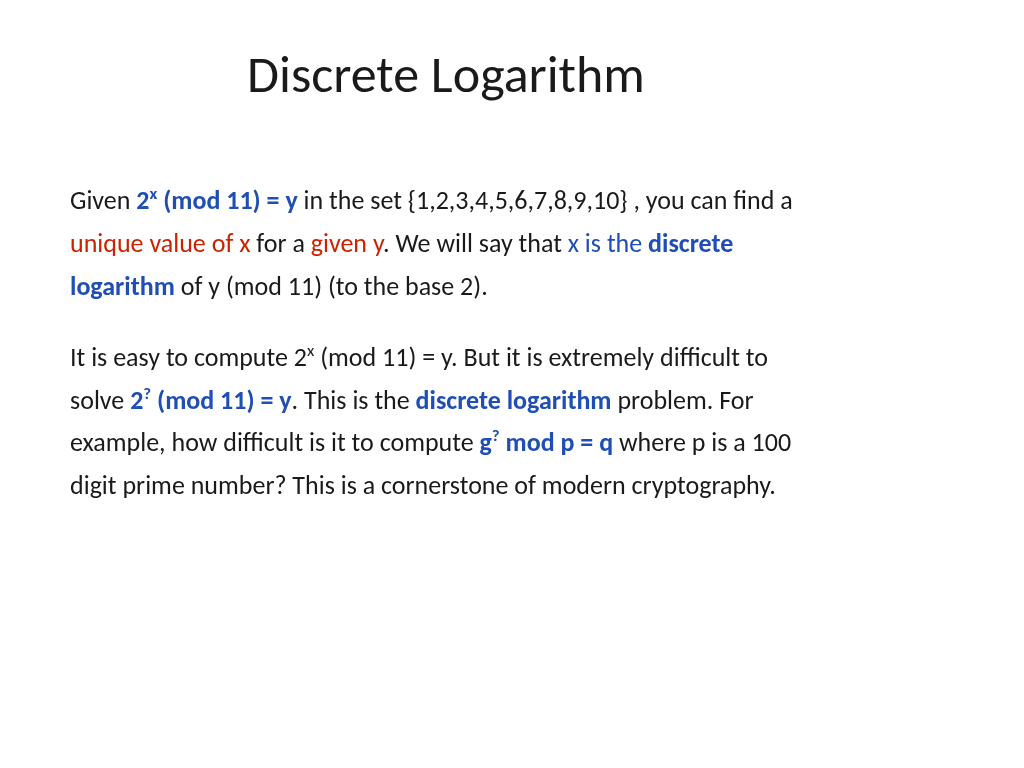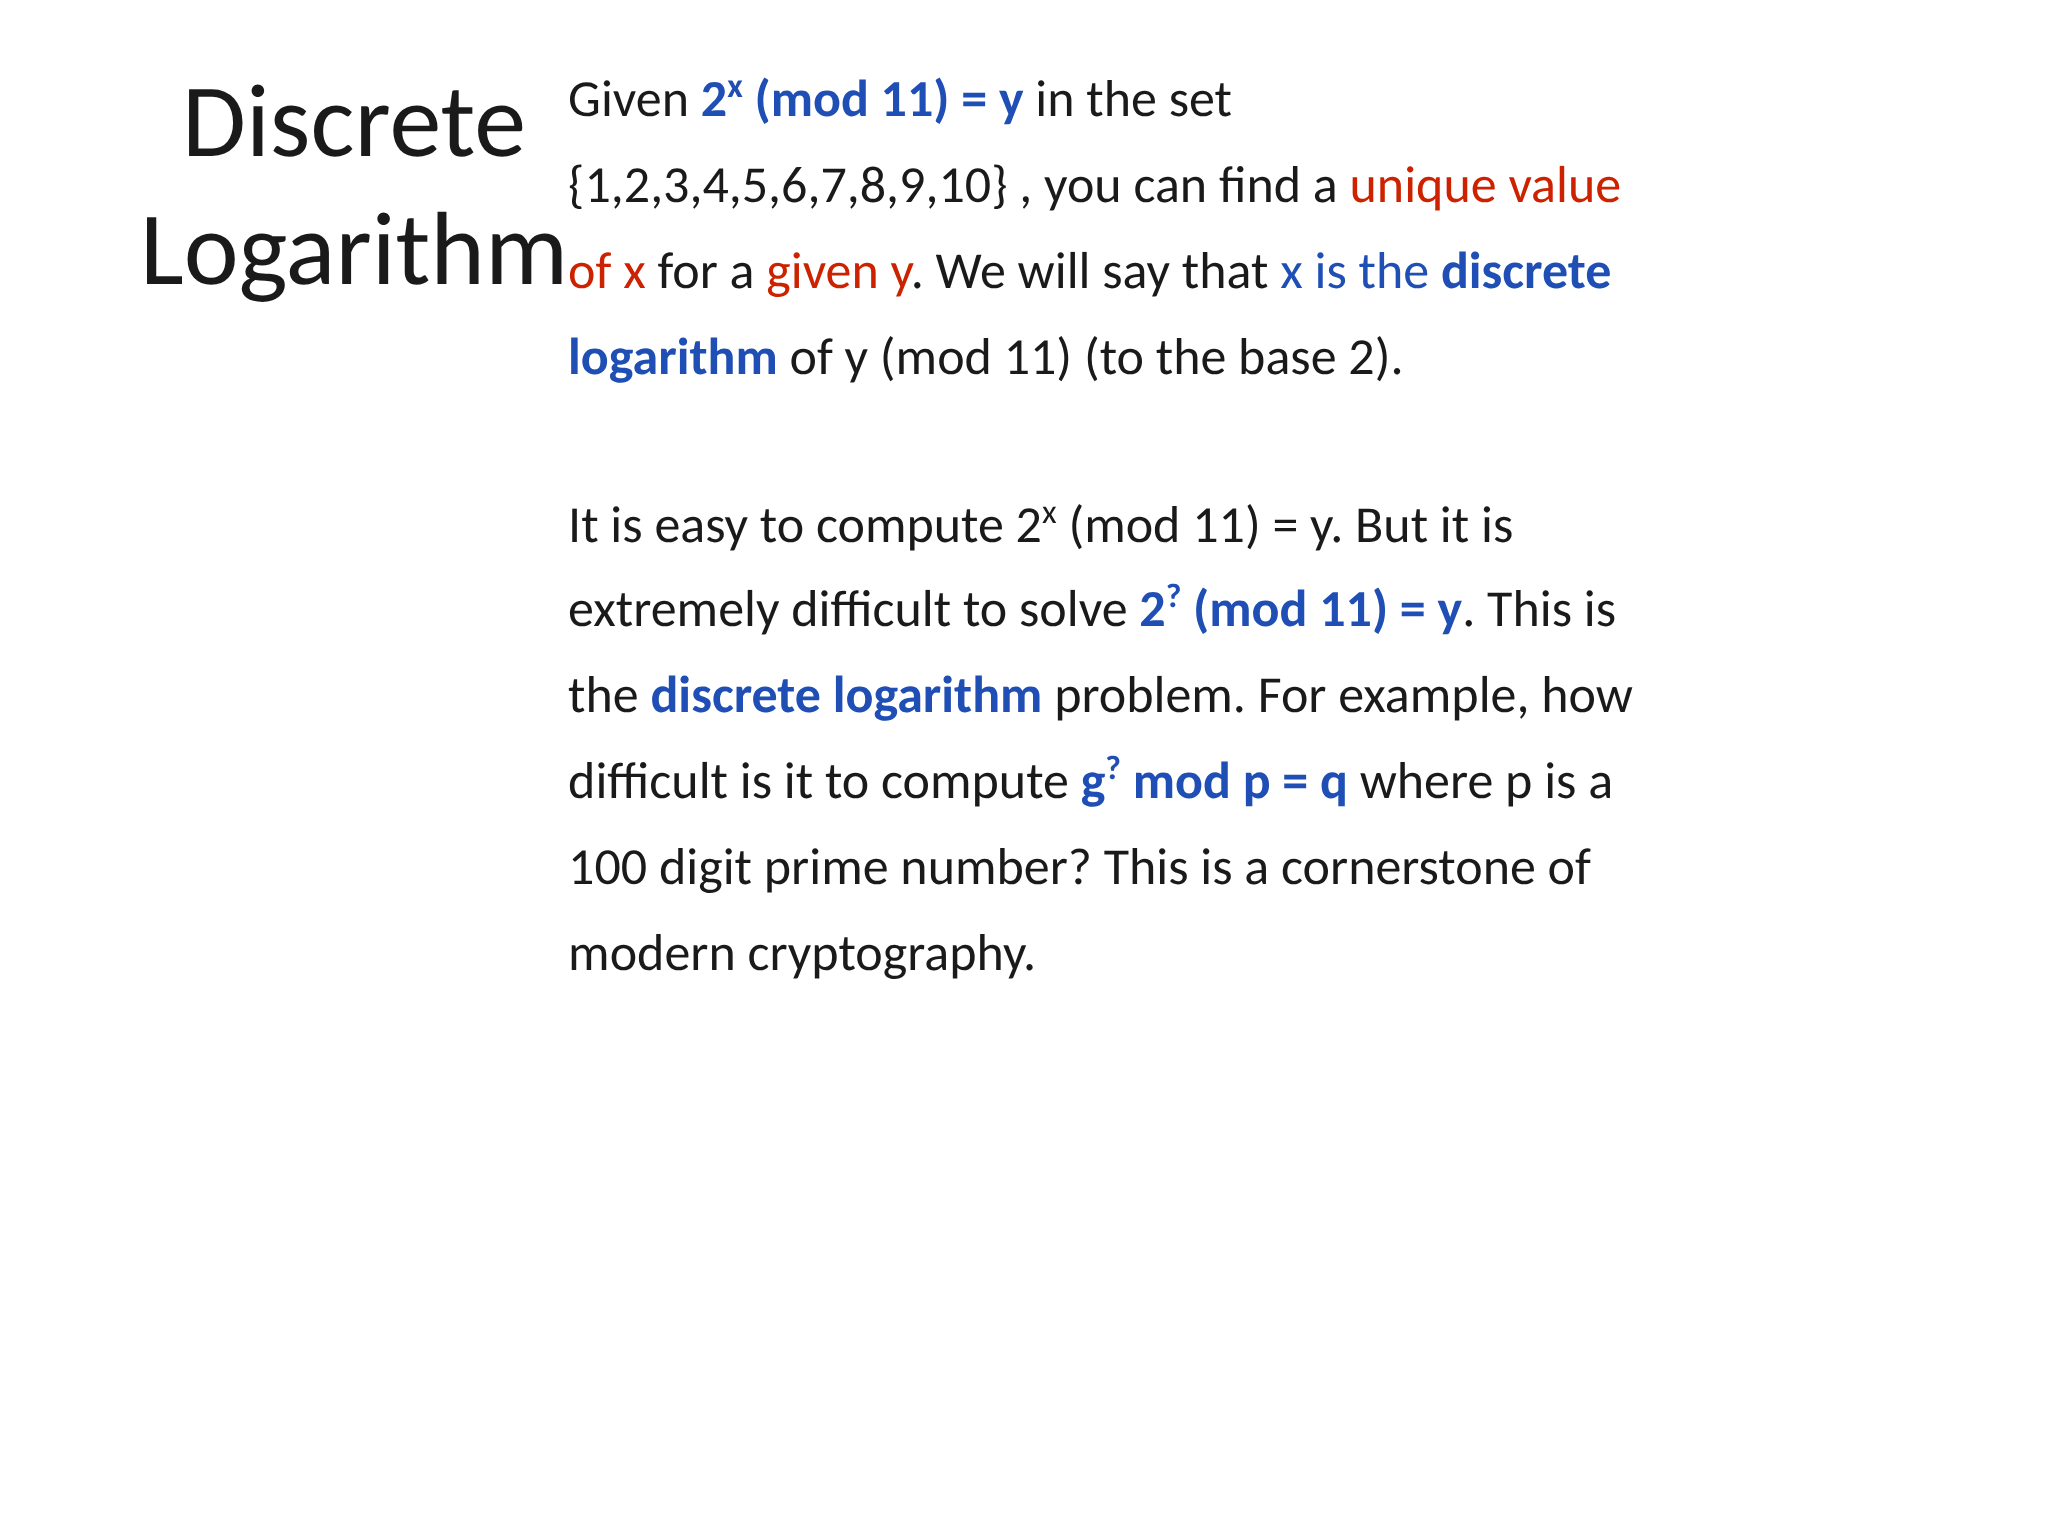--- a/index.html
+++ b/index.html
@@ -12,37 +12,39 @@
       background: #ffffff;
       font-family: 'Calibri', 'Segoe UI', Arial, sans-serif;
       width: 1024px;
       height: 768px;
       overflow: hidden;
     }
 
     .page {
       width: 892px;
       height: 768px;
-      padding: 28px 70px 30px 70px;
+      padding: 42px 70px 30px 70px;
       display: flex;
+      flex-direction: column;
     }
 
     .title {
       text-align: center;
       font-size: 52px;
       font-weight: normal;
       color: #1a1a1a;
       margin-bottom: 40px;
       font-family: 'Calibri', 'Segoe UI', Arial, sans-serif;
     }
 
     .content {
       display: flex;
       flex-direction: column;
-      gap: 13px;
+      gap: 0px;
+      margin-top: 33px;
     }
 
     .paragraph {
       font-size: 26px;
       line-height: 1.65;
       color: #1a1a1a;
       margin-bottom: 28px;
     }
 
     .blue-bold {

